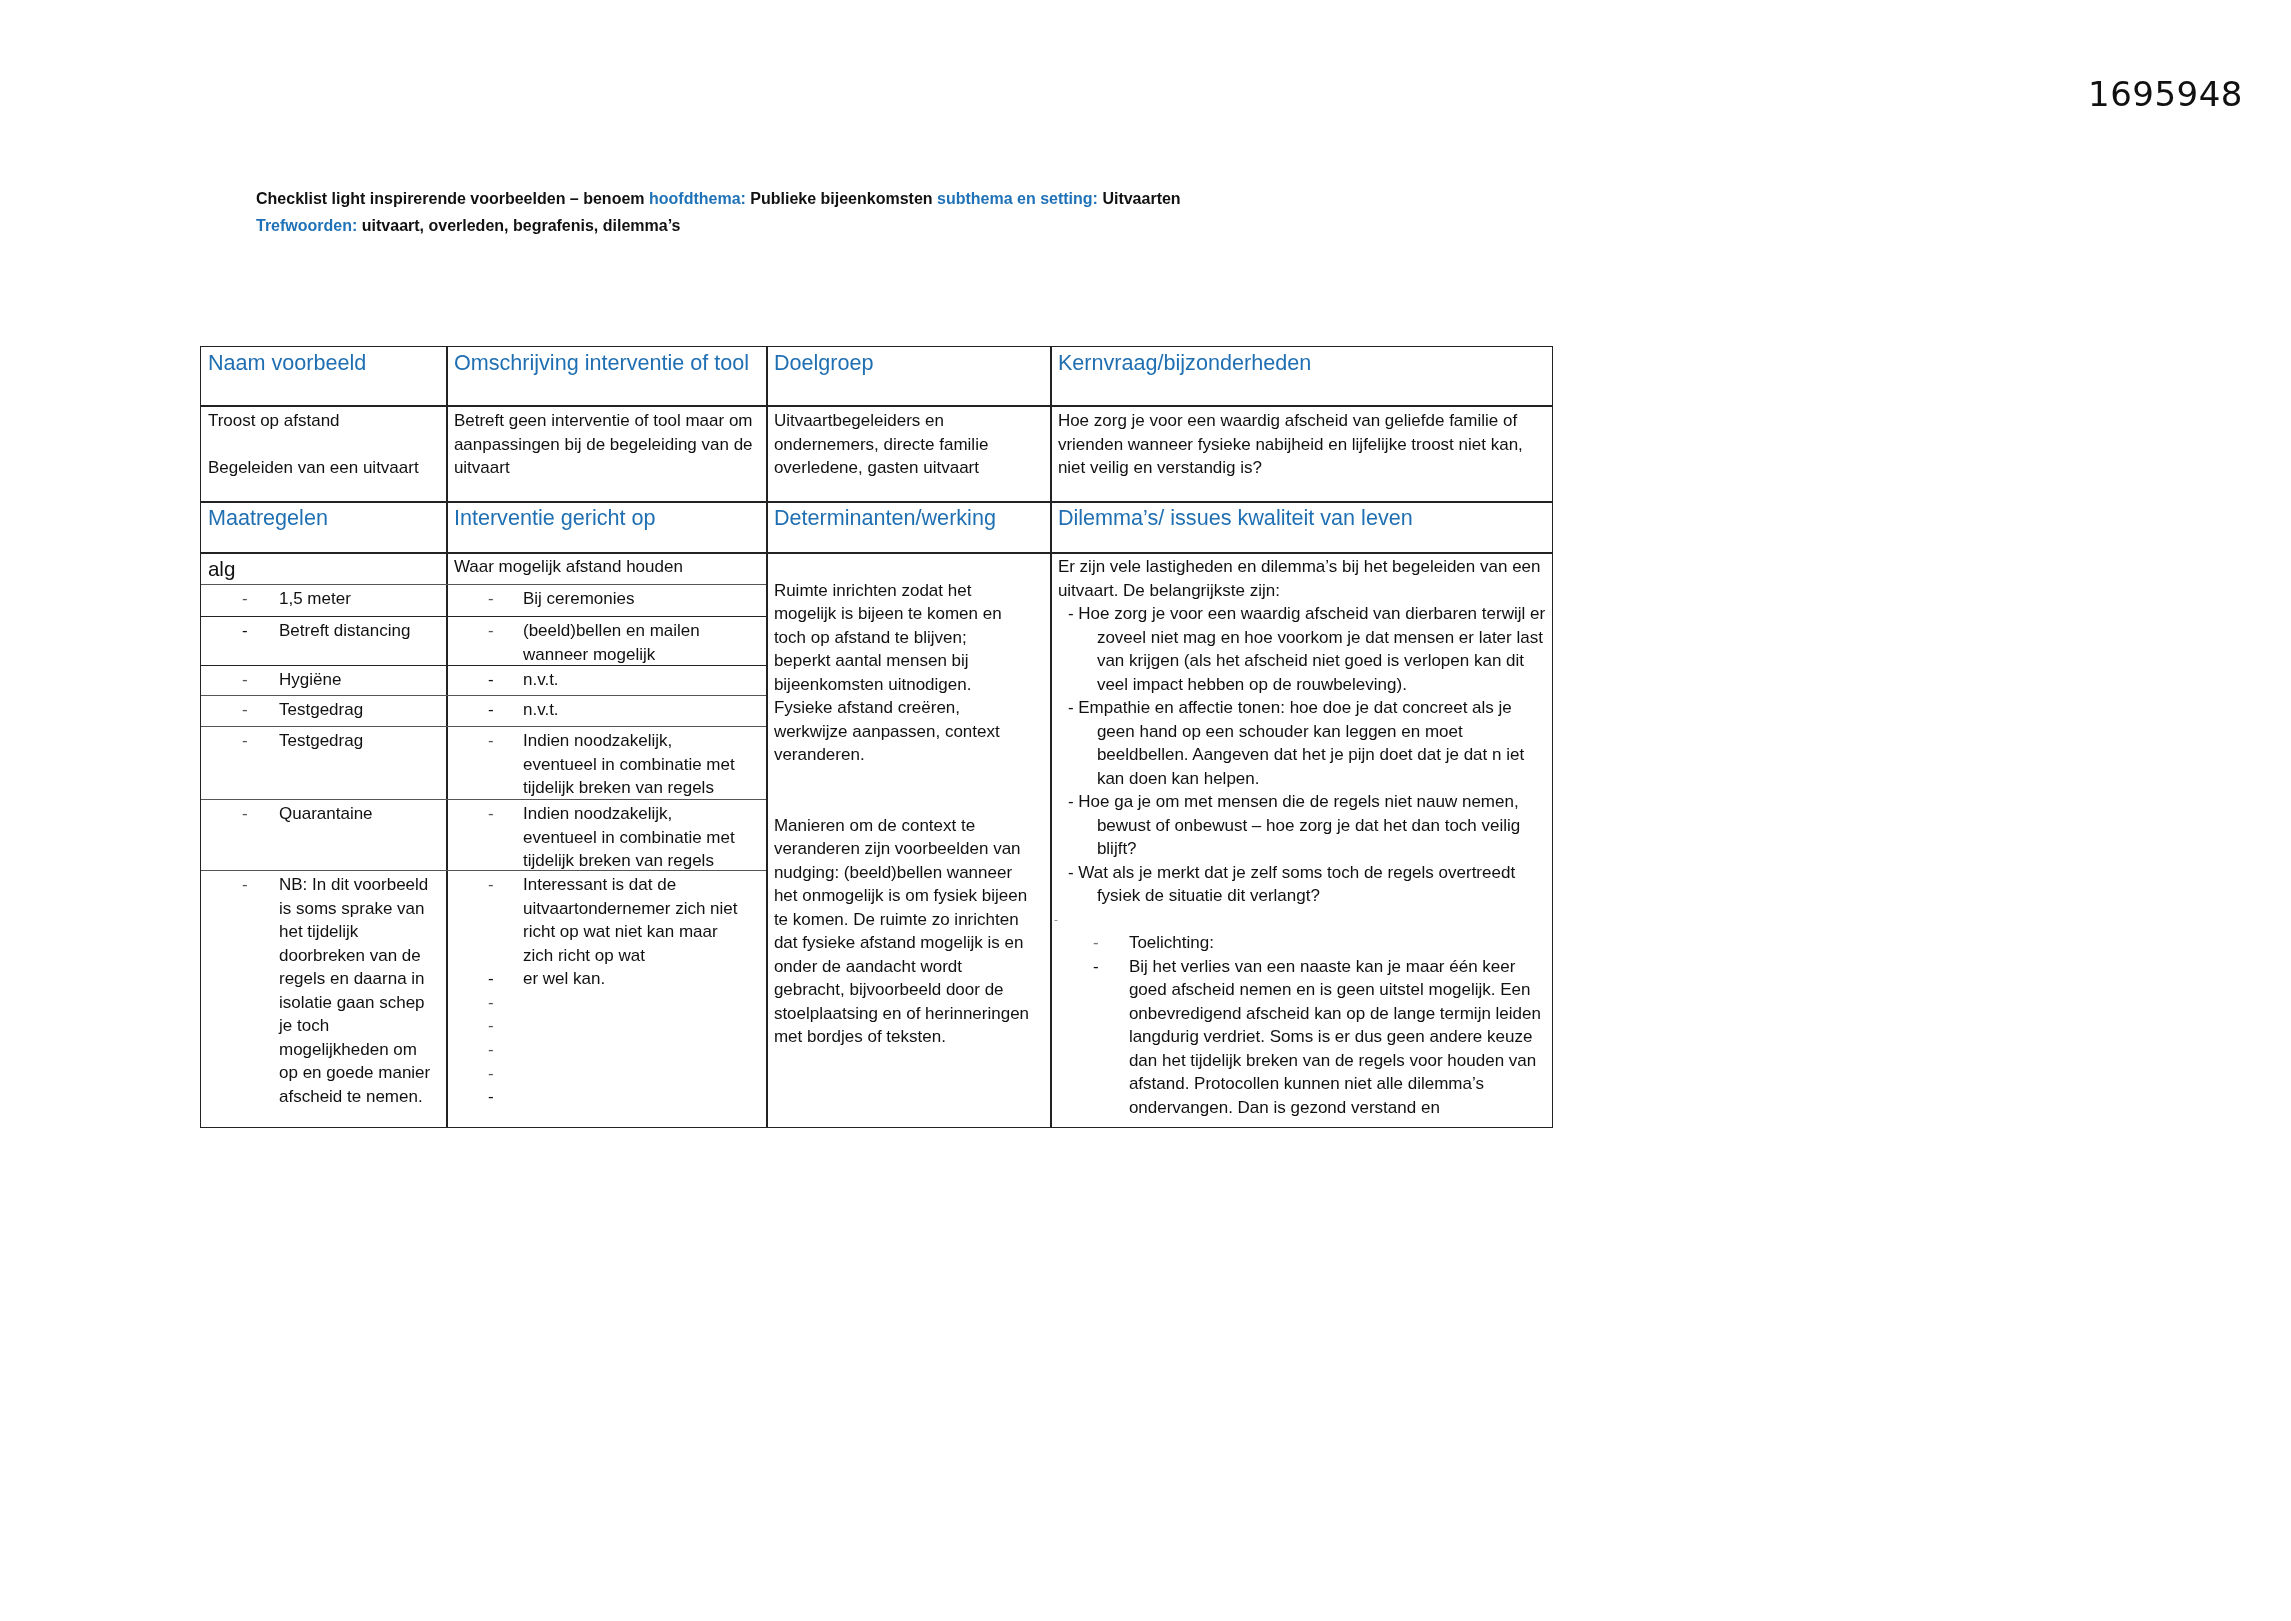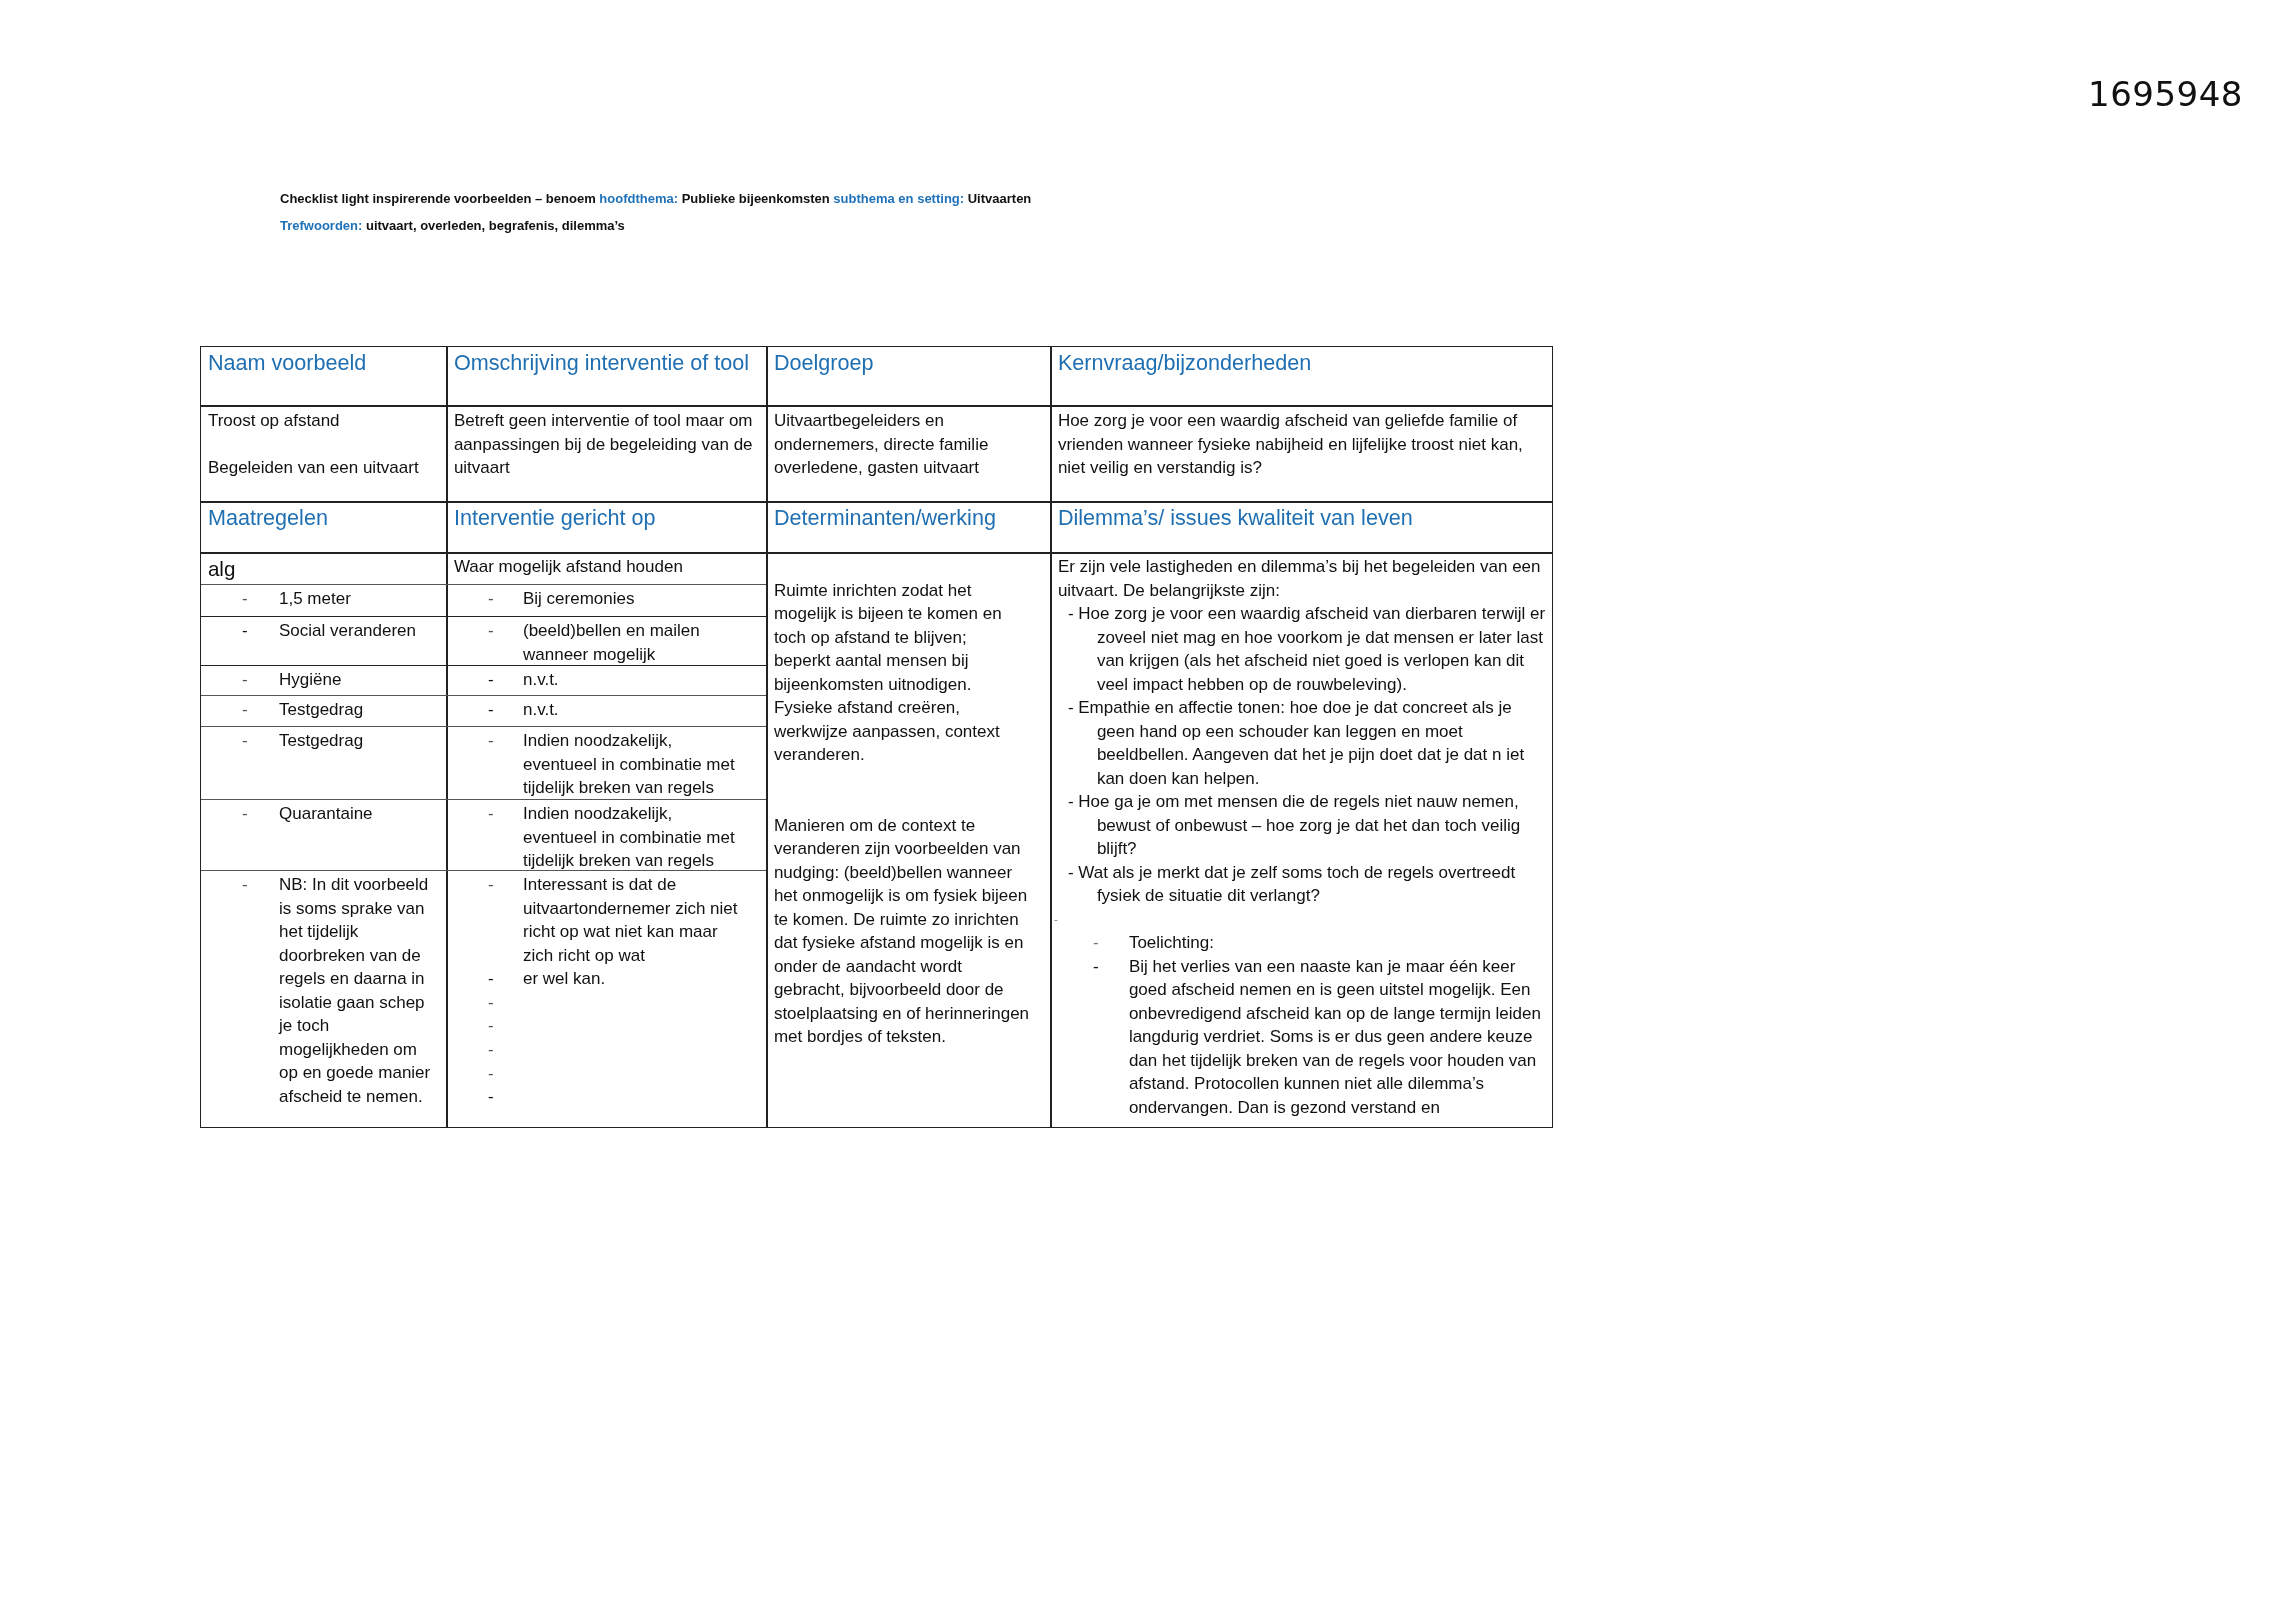--- a/index.html
+++ b/index.html
@@ -1,21 +1,21 @@
 <!DOCTYPE html>
 <html><head>
 <meta charset="utf-8">
 <style>
   html, body { margin:0; padding:0; background:#ffffff; }
   body { width:2292px; height:1621px; position:relative; overflow:hidden;
          font-family:"Liberation Sans", sans-serif; color:#111; }
   .doc-id { position:absolute; left:2088px; top:74px; font-size:34px; color:#111;
             font-family:"DejaVu Sans", sans-serif; letter-spacing:0.5px; }
-  .heading { position:absolute; left:256px; top:186px; font-size:13px; font-weight:bold; line-height:26.5px;
-             font-family:"Liberation Sans", sans-serif;margin-left:24px; }
+  .heading { position:absolute; left:256px; top:186px; font-size:16px; font-weight:bold; line-height:26.5px;
+             font-family:"Liberation Sans", sans-serif; }
   .heading .blue { color:#1f72b8; }
   .tbl { position:absolute; left:200px; top:346px; width:1353px; height:782px;
          border:1.5px solid #222; box-sizing:border-box;padding-left:11px; }
   .vline { position:absolute; top:0; bottom:0; width:1.5px; background:#222; }
   .hline { position:absolute; left:0; right:0; height:1.5px; background:#222; }
   .sub { position:absolute; height:1.3px; background:#555; }
   .cell { position:absolute; box-sizing:border-box; padding:0 6.9px; font-size:17px; line-height:23.5px; }
   .hdr { color:#1f6fb2; font-size:21.6px; line-height:27.4px; padding-top:2px; }
   .bul { position:absolute; font-size:17px; line-height:23.5px; }
   .bul .dash { position:absolute; left:0; top:0; color:#555; }
@@ -73,21 +73,21 @@
   <div class="cell hdr" style="left:566px;top:155px;width:283px">Determinanten/werking</div>
   <div class="cell hdr" style="left:850px;top:155px;width:500px">Dilemma’s/ issues kwaliteit van leven</div>
 
   <div class="cell" style="left:0;top:208px;width:245px;font-size:20.6px;line-height:27.4px">alg</div>
   <div class="bul" style="left:41px;top:240px;width:201px">
       <span class="dash">-</span>
       <span class="txt" style="left:37px">1,5 meter</span>
     </div>
   <div class="bul" style="left:41px;top:272px;width:201px">
       <span class="dash" style="color:#111">-</span>
-      <span class="txt" style="left:37px">Social veranderen</span>
+      <span class="txt" style="left:37px">Betreft distancing</span>
     </div>
   <div class="bul" style="left:41px;top:321px;width:201px">
       <span class="dash">-</span>
       <span class="txt" style="left:37px">Hygiëne</span>
     </div>
   <div class="bul" style="left:41px;top:351px;width:201px">
       <span class="dash">-</span>
       <span class="txt" style="left:37px">Testgedrag</span>
     </div>
   <div class="bul" style="left:41px;top:382px;width:201px">

